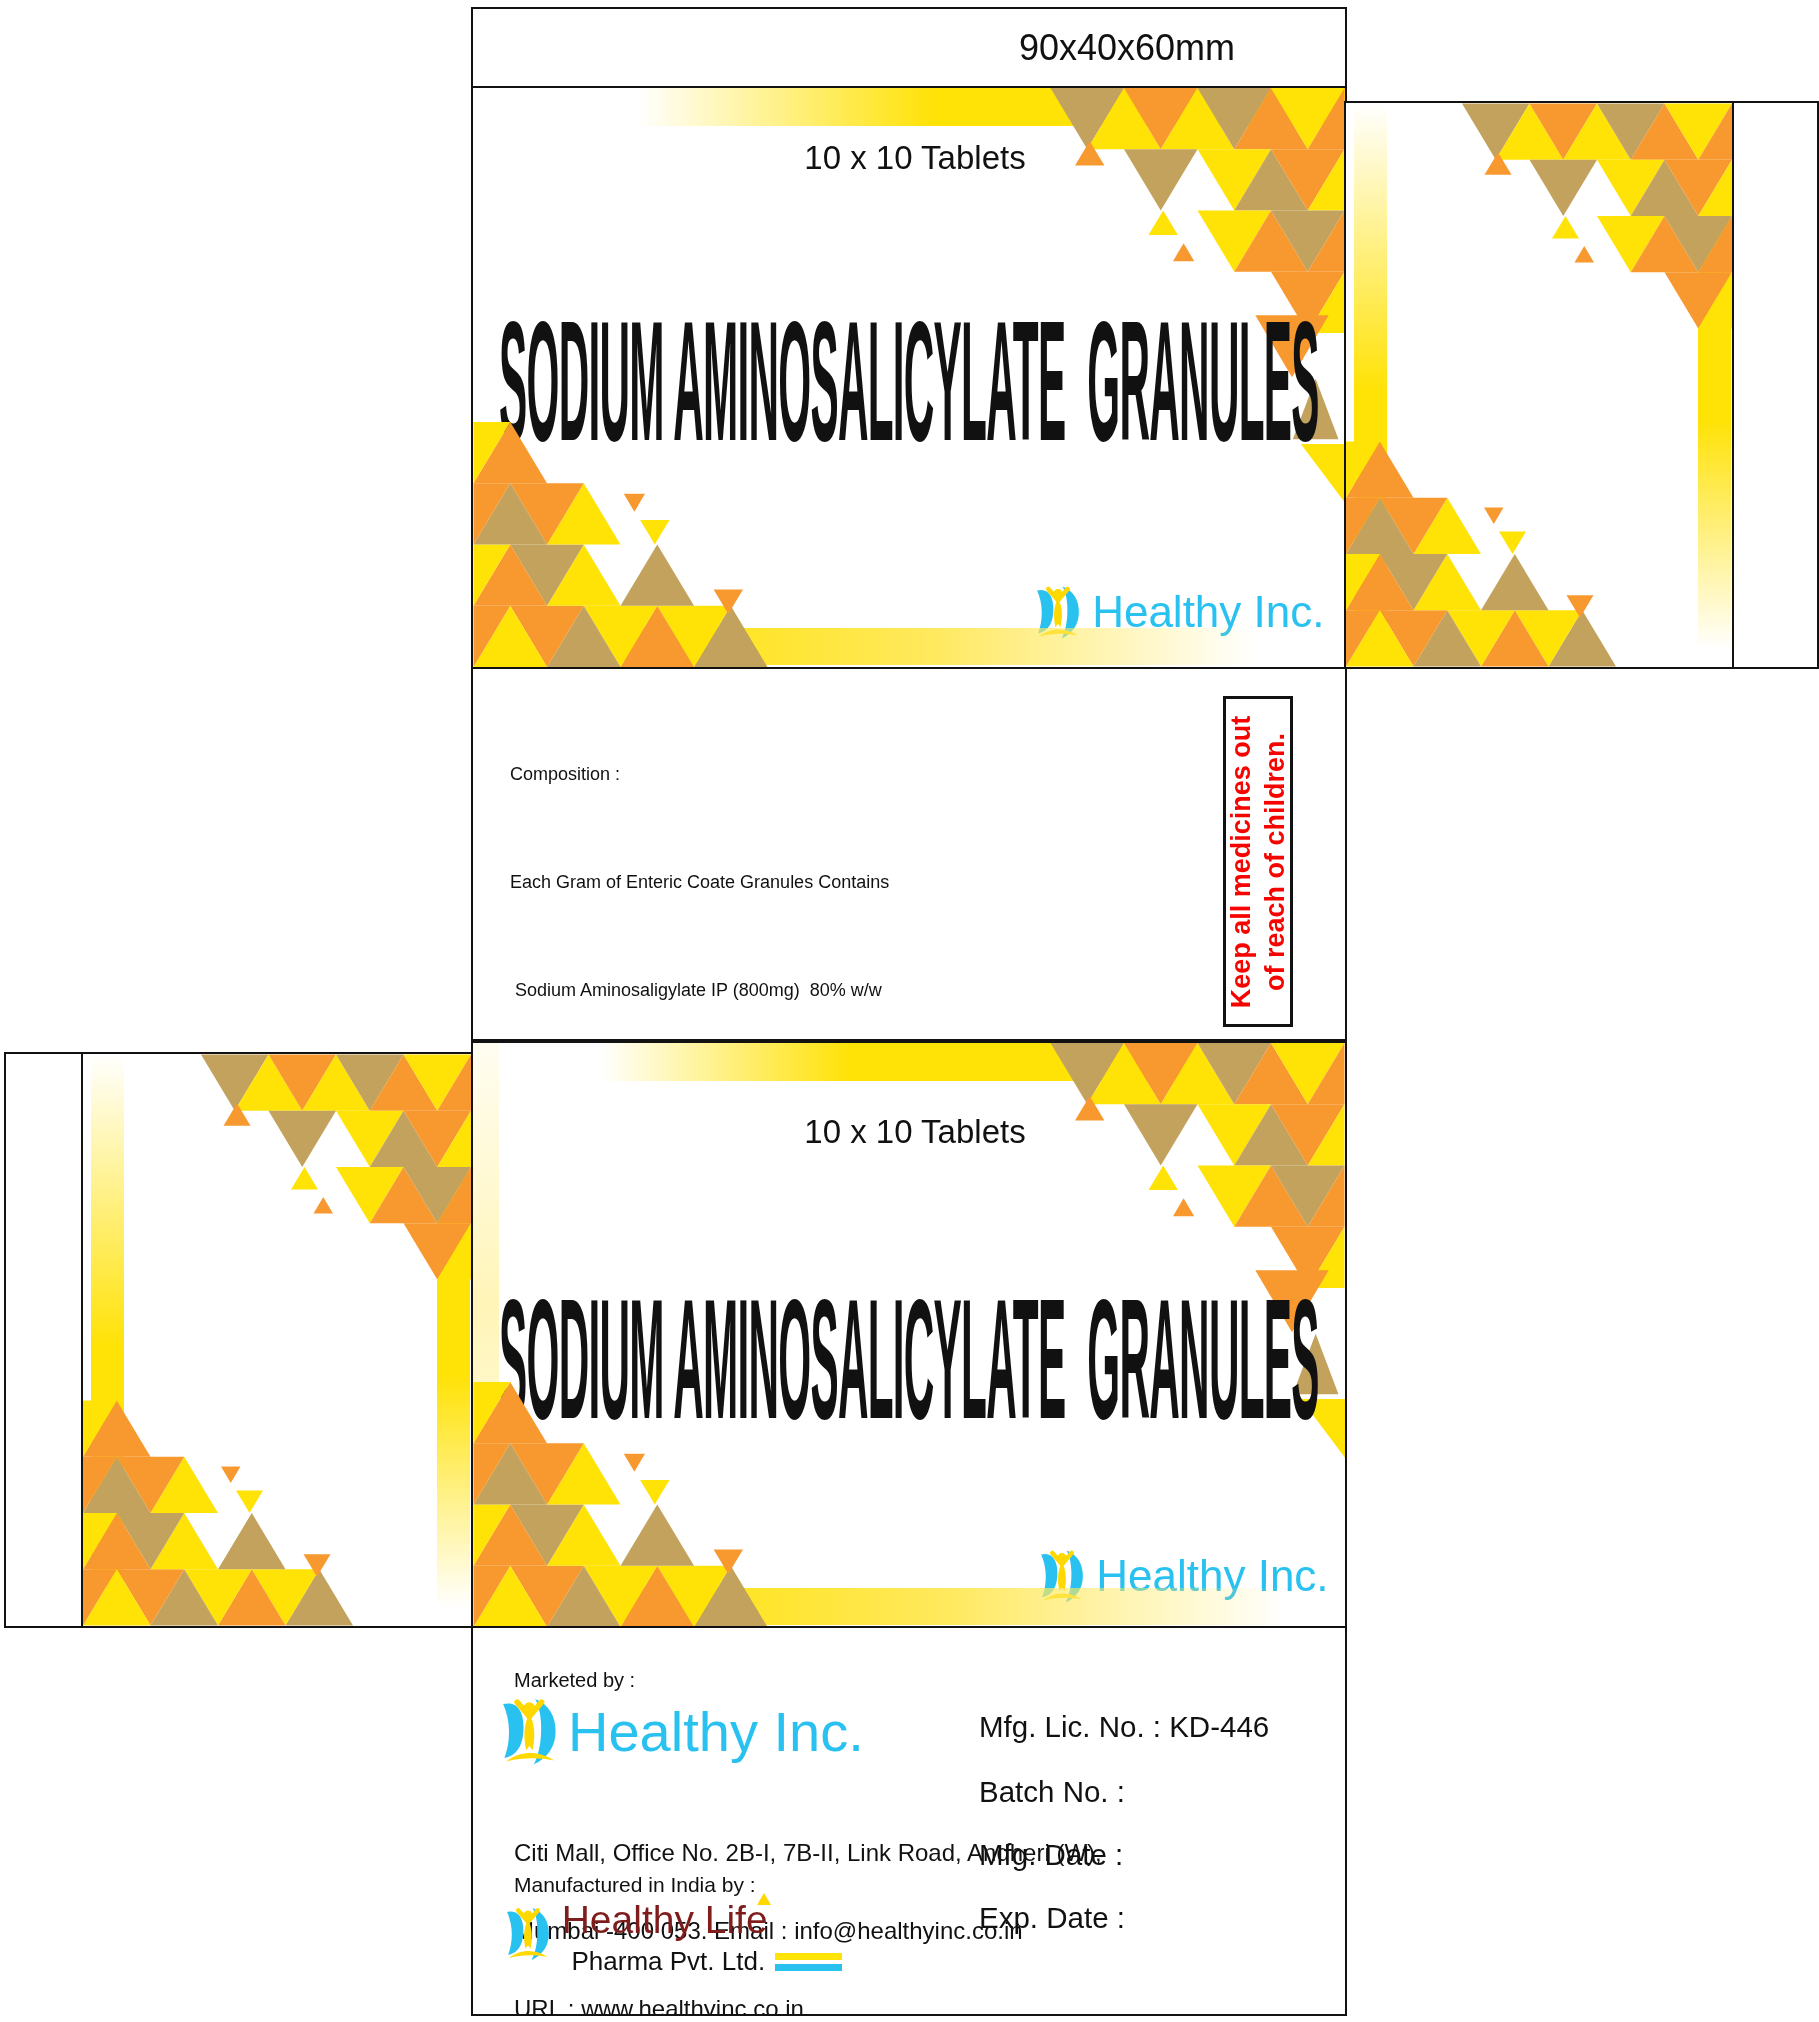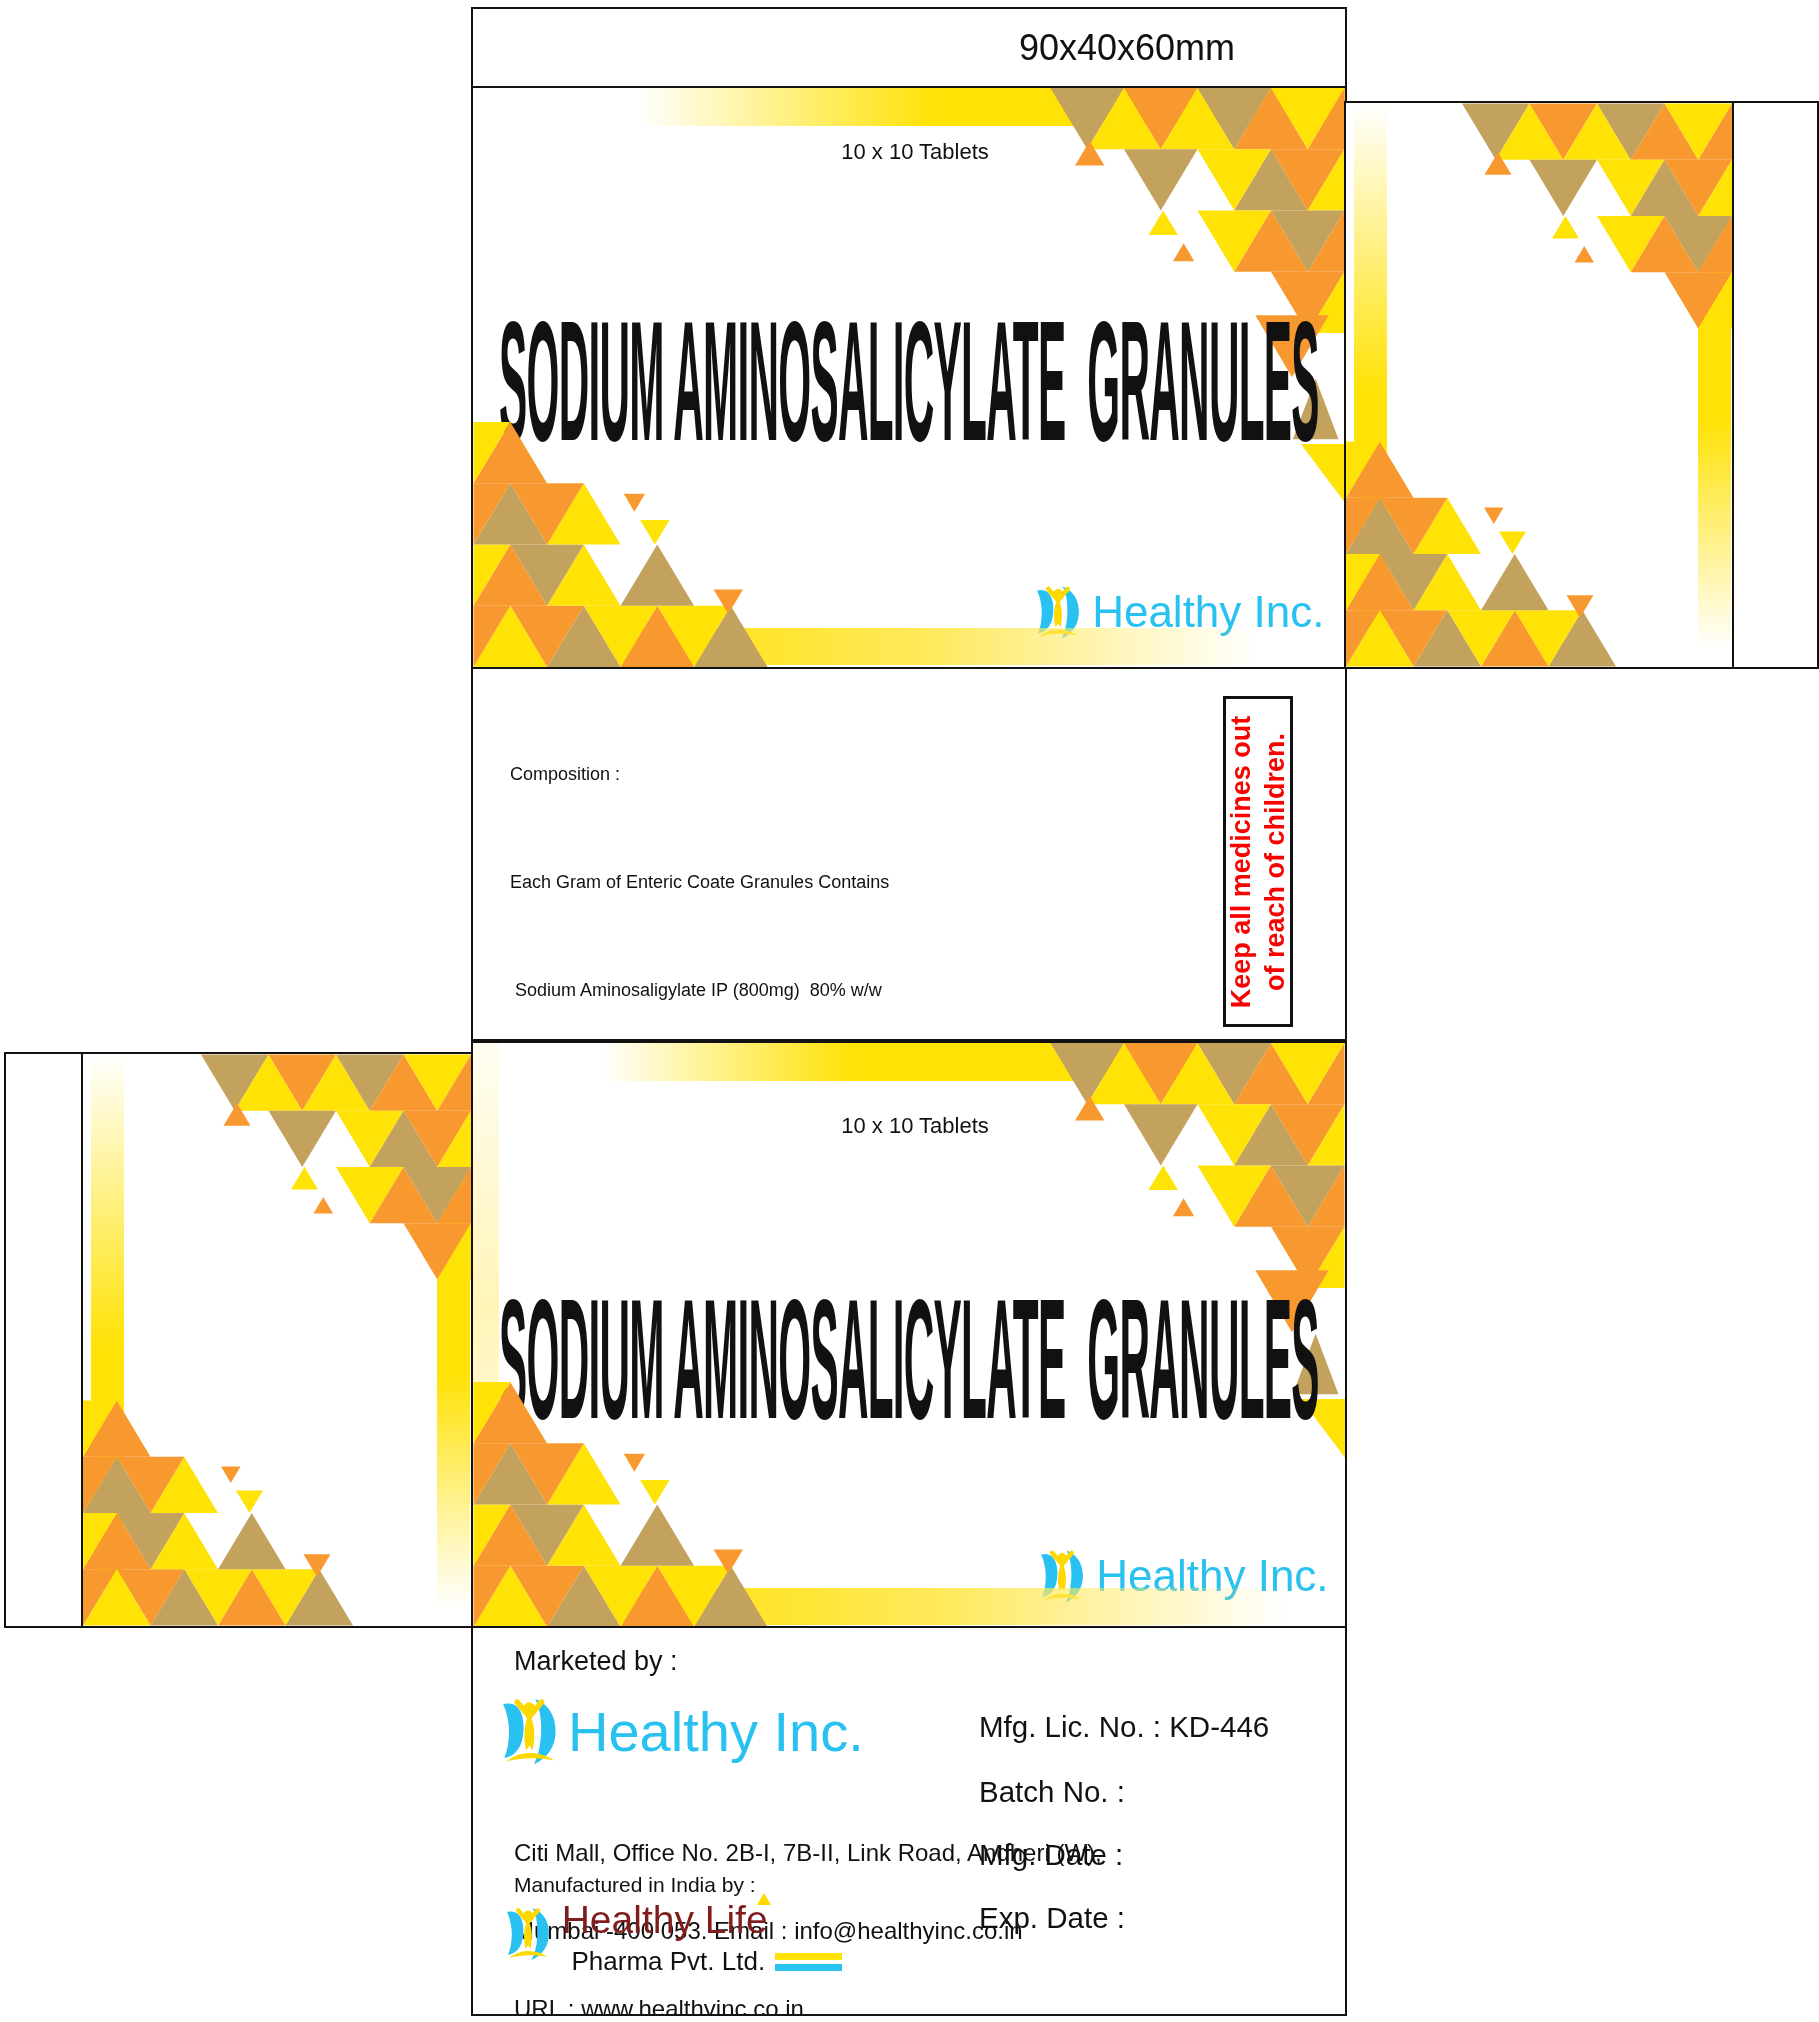--- a/index.html
+++ b/index.html
@@ -40,21 +40,21 @@
 
   .cluster{position:absolute;width:295px;height:245px;}
   .cluster.tr{top:0;right:0;}
   .cluster.bl{bottom:0;left:0;transform:rotate(180deg);}
   .side .cluster{width:270px;height:226px;}
   .scatter{position:absolute;right:0;top:227px;width:106px;height:245px;}
 
   
   .flap-label{position:absolute;left:75%;top:50%;transform:translate(-50%,-50%);
      font-size:36px;white-space:nowrap;}
-  .pack-label{position:absolute;left:12px;right:0;text-align:center;font-size:22px;}
+  .pack-label{position:absolute;left:12px;right:0;text-align:center;font-size:33px;}
   .front-panel .pack-label{top:51px;}
   .back-panel  .pack-label{top:70px;}
   .title-wrap{position:absolute;left:0;right:0;height:237px;display:flex;
      align-items:center;justify-content:center;}
   .front-panel .title-wrap{top:176px;}
   .back-panel  .title-wrap{top:199px;}
   .big-title{font-weight:bold;font-size:90px;white-space:pre;letter-spacing:-1.6px;
      transform:scale(0.47,1.9);transform-origin:50% 50%;}
 
   .brand{position:absolute;display:flex;align-items:center;gap:8.2px;}
@@ -65,21 +65,21 @@
   .comp-text{position:absolute;left:37px;top:14.7px;font-size:18px;line-height:36px;
      white-space:pre;}
 
   .warn-box{position:absolute;left:750px;top:27px;width:70px;height:331px;
      border:3.3px solid #111;box-sizing:border-box;background:#fff;}
   .warn-rot{position:absolute;left:50%;top:50%;width:352px;
      transform:translate(-50%,-50%) rotate(-90deg);text-align:center;color:#F50400;
      font-weight:bold;font-size:27px;line-height:34px;white-space:nowrap;}
 
   
-  .mb-label{position:absolute;left:41px;top:18px;font-size:27px;}
+  .mb-label{position:absolute;left:41px;top:41px;font-size:20px;}
   .inc-lockup{position:absolute;left:24.5px;top:59px;display:flex;align-items:center;gap:6.5px;}
   .inc-lockup .brand-text{font-size:56px;}
   .address{position:absolute;left:41px;top:160px;font-size:24px;line-height:26px;white-space:pre;}
   .mfd-label{position:absolute;left:41px;top:245px;font-size:21px;text-align:center;}
   .life-lockup{position:absolute;left:29.5px;top:268px;display:flex;align-items:flex-start;gap:8.2px;}
   .life-text-col{position:relative;padding-top:1.6px;}
   .life-name{color:#7f1d1d;font-size:39px;white-space:nowrap;}
   .life-sub{font-size:26px;margin-top:4.9px;margin-left:9.8px;display:flex;align-items:center;gap:9.8px;}
   .equal-bars span{display:block;width:67px;height:7.4px;}
   .equal-bars .y{background:#FFE206;margin-bottom:4.1px;}

